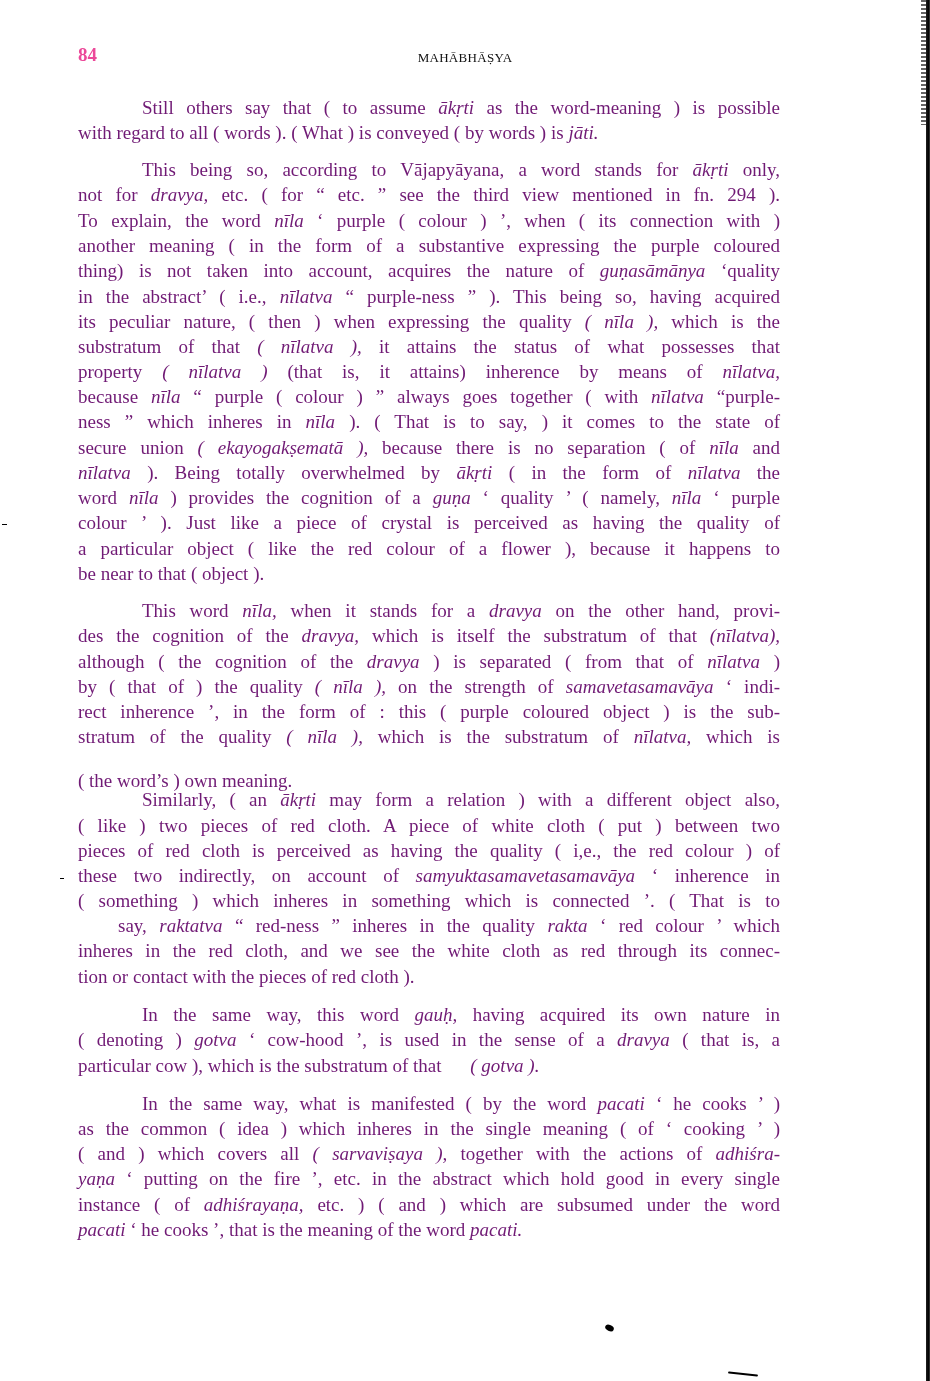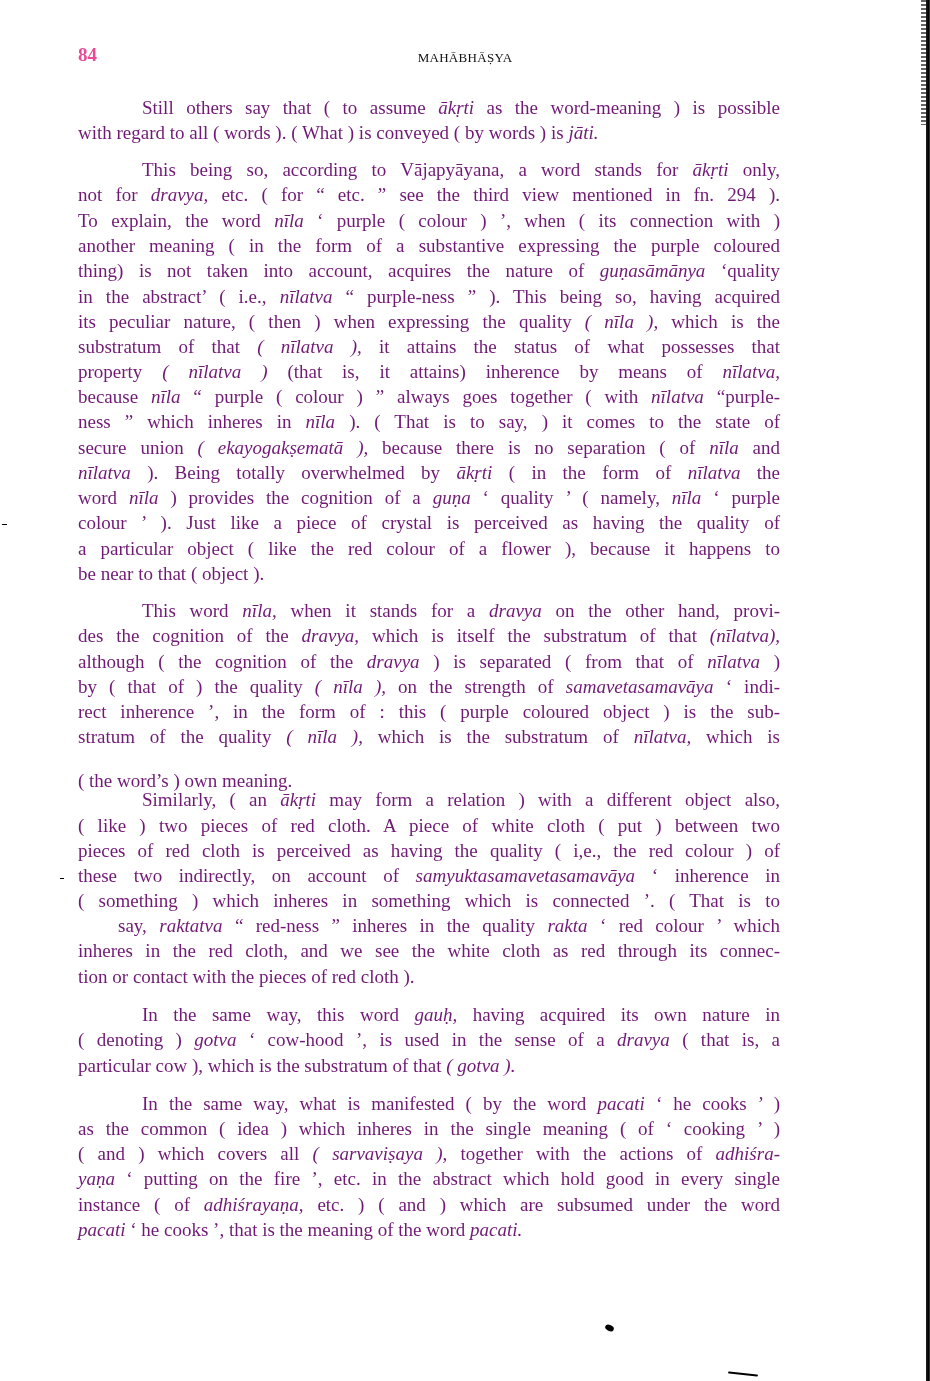--- a/index.html
+++ b/index.html
@@ -74,21 +74,21 @@
       <div class="line indent" style="top: 789px;"><span style="white-space: normal;">Similarly, ( an </span><span class="i" style="white-space: normal;">ākṛti</span><span style="white-space: normal;"> may form a relation ) with a different object also,</span></div>
       <div class="line" style="top: 815px;"><span style="white-space: normal;">( like ) two pieces of red cloth.  A piece of white cloth ( put ) between two</span></div>
       <div class="line" style="top: 840px;"><span style="white-space: normal;">pieces of red cloth is perceived as having the quality ( i,e., the red colour ) of</span></div>
       <div class="line" style="top: 865px;"><span style="white-space: normal;">these two indirectly, on account of </span><span class="i" style="white-space: normal;">samyuktasamavetasamavāya</span><span style="white-space: normal;"> ‘ inherence in</span></div>
       <div class="line" style="top: 890px;"><span style="white-space: normal;">( something ) which inheres in something which is connected ’.  ( That is to</span></div>
       <div class="line" style="top: 915px;"><span style="white-space: normal; margin-left: 40px;">say, </span><span class="i" style="white-space: normal;">raktatva</span><span style="white-space: normal;"> “ red-ness ” inheres in the quality </span><span class="i" style="white-space: normal;">rakta</span><span style="white-space: normal;"> ‘ red colour ’ which</span></div>
       <div class="line" style="top: 940px;"><span style="white-space: normal;">inheres in the red cloth, and we see the white cloth as red through its connec-</span></div>
       <div class="line last" style="top: 966px;"><span style="white-space: normal;">tion or contact with the pieces of red cloth ).</span></div>
       <div class="line indent" style="top: 1004px;"><span style="white-space: normal;">In the same way, this word </span><span class="i" style="white-space: normal;">gauḥ,</span><span style="white-space: normal;"> having acquired its own nature in</span></div>
       <div class="line" style="top: 1029px;"><span style="white-space: normal;">( denoting ) </span><span class="i" style="white-space: normal;">gotva</span><span style="white-space: normal;"> ‘ cow-hood ’, is used in the sense of a </span><span class="i" style="white-space: normal;">dravya</span><span style="white-space: normal;"> ( that is, a</span></div>
-      <div class="line last" style="top: 1055px;"><span style="white-space: normal;">particular cow ), which is the substratum of that </span><span class="i" style="white-space: normal;">( gotva ).</span></div>
+      <div class="line last" style="top: 1055px;"><span style="white-space: normal;">particular cow ), which is the substratum of that </span><span class="i" style="white-space: normal; margin-left: 24px;">( gotva ).</span></div>
       <div class="line indent" style="top: 1093px;"><span style="white-space: normal;">In the same way, what is manifested ( by the word </span><span class="i" style="white-space: normal;">pacati</span><span style="white-space: normal;"> ‘ he cooks ’ )</span></div>
       <div class="line" style="top: 1118px;"><span style="white-space: normal;">as the common ( idea ) which inheres in the single meaning ( of ‘ cooking ’ )</span></div>
       <div class="line" style="top: 1143px;"><span style="white-space: normal;">( and ) which covers all </span><span class="i" style="white-space: normal;">( sarvaviṣaya ),</span><span style="white-space: normal;"> together with the actions of </span><span class="i" style="white-space: normal;">adhiśra-</span></div>
       <div class="line" style="top: 1168px;"><span class="i" style="white-space: normal;">yaṇa</span><span style="white-space: normal;"> ‘ putting on the fire ’, etc. in the abstract which hold good in every single</span></div>
       <div class="line" style="top: 1194px;"><span style="white-space: normal;">instance ( of </span><span class="i" style="white-space: normal;">adhiśrayaṇa,</span><span style="white-space: normal;"> etc. ) ( and ) which are subsumed under the word</span></div>
       <div class="line last" style="top: 1219px;"><span class="i" style="white-space: normal;">pacati</span><span style="white-space: normal;"> ‘ he cooks ’, that is the meaning of the word </span><span class="i" style="white-space: normal;">pacati.</span></div>
     </div>
 
   <div class="scan-edge"></div>
   <div class="scan-edge-speckle"></div>

